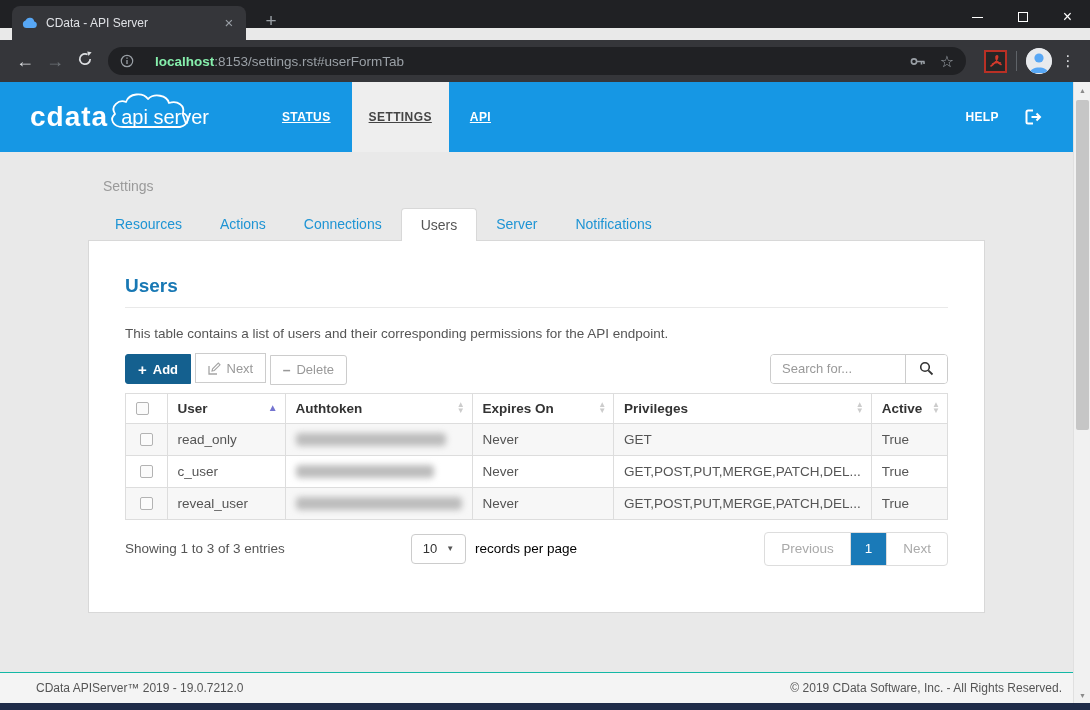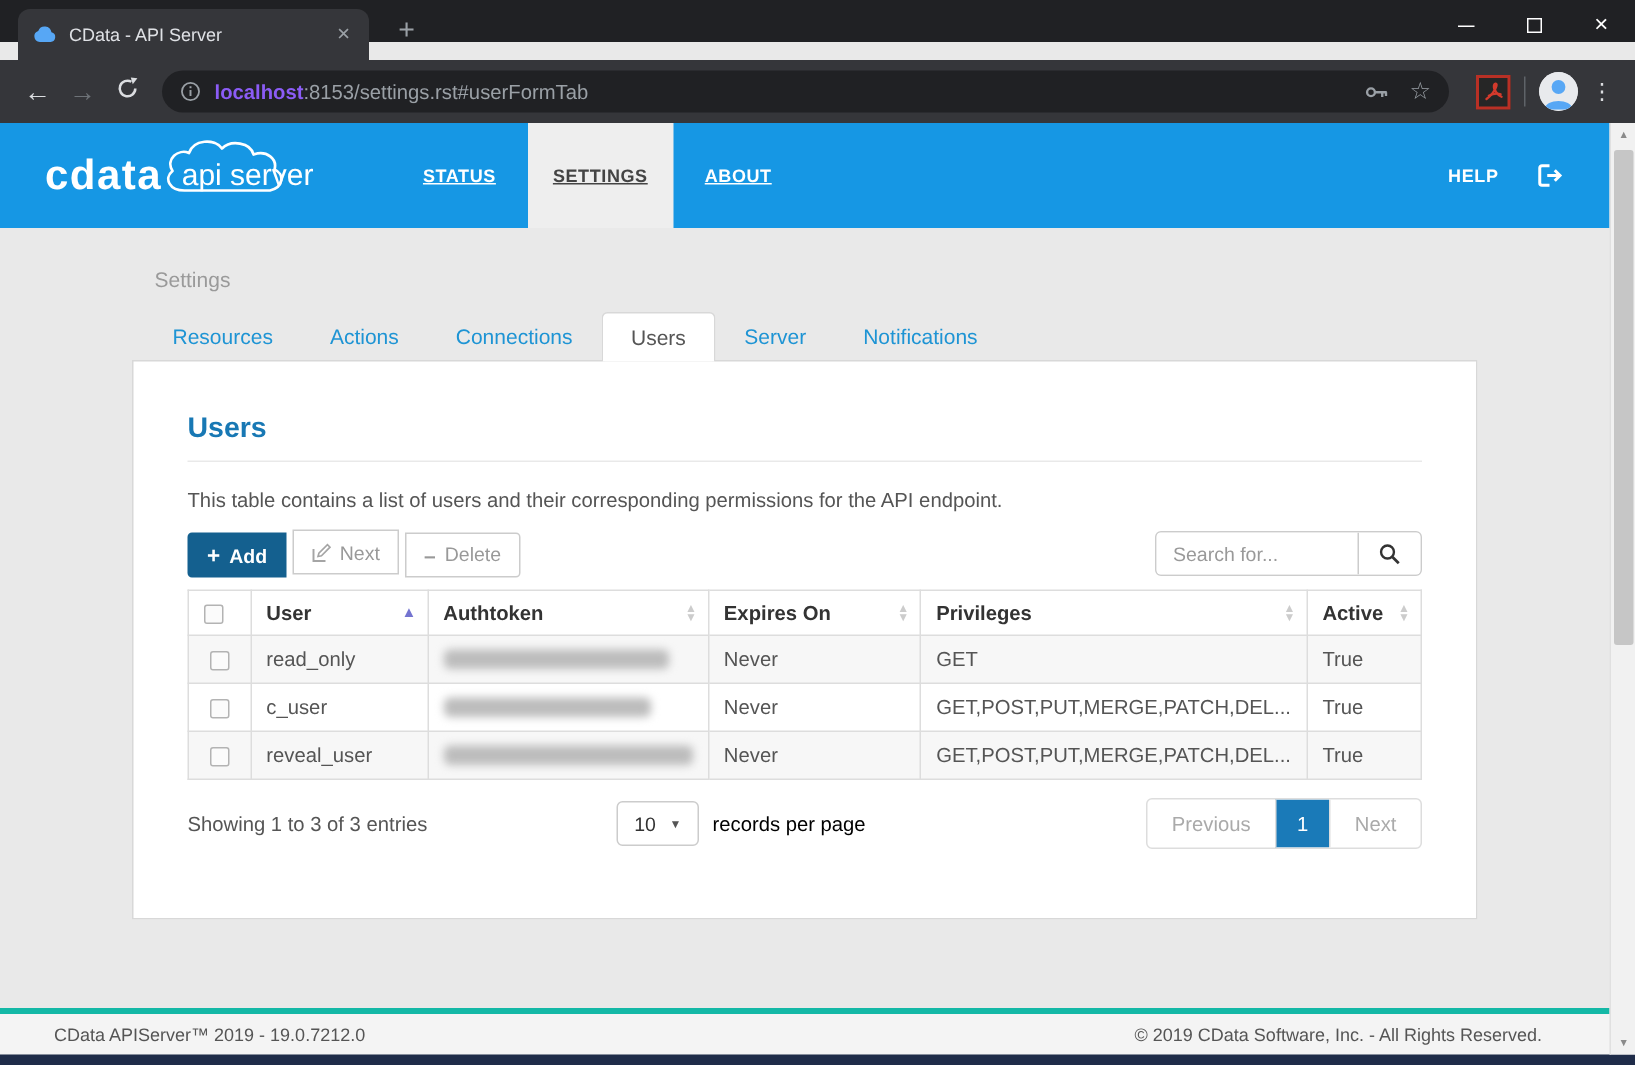--- a/index.html
+++ b/index.html
@@ -19,21 +19,21 @@
   .glyph-min { display:block; width:11px; height:0; border-top:1.5px solid #fff; }
   .glyph-max { display:block; width:10px; height:10px; border:1.5px solid #fff; }
 
   .toolbar { position:absolute; top:40px; left:0; right:0; height:42px; background:#35363a;
              display:flex; align-items:center; padding:0 10px; }
   .nav-glyph { width:30px; text-align:center; font-size:18px; color:#dbdde0; }
   .nav-glyph.disabled { color:#6e7378; }
   .omnibox { flex:1; height:28px; background:#202124; border-radius:14px; margin:0 8px;
              display:flex; align-items:center; padding:0 12px; gap:9px; }
   .url { font-size:13.5px; white-space:nowrap; overflow:hidden; }
-  .url .host { color:#8b5cf6; font-weight:bold; }
+  .url .host { color:#86efac; font-weight:bold;margin-left:12px; }
   .url .rest { color:#9aa0a6; }
   .omni-right { margin-left:auto; display:flex; align-items:center; gap:14px; }
   .star { color:#9aa0a6; font-size:16px; }
   .ext-pdf { width:23px; height:23px; background:#262626; border:2px solid #b93025; display:flex;
              align-items:center; justify-content:center; margin-left:10px; }
   .tsep { width:1px; height:20px; background:#5f6368; margin:0 9px; }
   .avatar { width:26px; height:26px; border-radius:50%; overflow:hidden; background:#dadce0; }
   .menu-dots { width:24px; text-align:center; color:#dbdde0; font-size:15px; margin-left:4px; }
 
   
@@ -99,22 +99,22 @@
             display:flex; align-items:center; justify-content:center; gap:9px; font-size:13px; color:#333; }
   .select .caret { font-size:8px; color:#555; }
   .ps-label { font-size:13.5px; color:#000000; }
   .pagination { margin-left:auto; display:flex; align-items:stretch; height:34px; border:1px solid #ddd;
                 border-radius:4px; overflow:hidden; background:#fff; }
   .page-btn { display:flex; align-items:center; padding:0 16px; font-size:13.5px; color:#aaa; }
   .page-btn + .page-btn { border-left:1px solid #ddd; }
   .page-btn.current { background:#1a7ab8; color:#fff; padding:0 14px; }
 
   .site-footer { position:absolute; top:672px; left:0; right:0; height:31px; background:#f4f4f4;
-                 border-top:4px solid #14b8a6; display:flex; align-items:center; justify-content:space-between;
-                 padding:0 62px 0 36px; font-size:12px; color:#555; }
+                 border-top:1px solid #14b8a6; display:flex; align-items:center; justify-content:space-between;
+                 padding:0 28px 0 36px; font-size:12px; color:#555; }
   .bottom-strip { position:absolute; left:0; right:0; bottom:0; height:7px; background:#1f2c49; }
 
   
   .scrollbar { position:absolute; right:0; top:82px; width:17px; height:621px; background:#f1f1f1;
                border-left:1px solid #e0e0e0; z-index:5; }
   .sb-arrow { position:absolute; left:0; width:17px; height:16px; color:#8a8a8a; font-size:7px;
               display:flex; align-items:center; justify-content:center; }
   .sb-up { top:0; } .sb-down { bottom:0; }
   .sb-thumb { position:absolute; left:2px; top:18px; width:13px; height:330px; background:#c6c6c6; border-radius:2px; }
 </style>
@@ -190,21 +190,21 @@
       <span class="logo-product">
         <svg class="logo-cloud" width="84" height="40" viewBox="0 0 84 40">
           <path d="M16 36 C6 36 2 28 8 23 C3 15 12 8 19 11 C22 2 36 1 41 8 C47 2 60 4 62 12 C71 9 78 15 76 22 C83 25 82 34 73 36 Z" fill="none" stroke="#fff" stroke-width="1.8" stroke-linejoin="round"></path>
         </svg>
         <span>api server</span>
       </span>
     </div>
     <div class="main-nav">
       <div class="nav-item">STATUS</div>
       <div class="nav-item active">SETTINGS</div>
-      <div class="nav-item">ABOUT</div>
+      <div class="nav-item">API</div>
     </div>
     <div class="header-right">
       <span class="help-link">HELP</span>
       <svg width="17" height="16" viewBox="0 0 17 16">
         <path d="M8 1.5 H3 A1.5 1.5 0 0 0 1.5 3 V13 A1.5 1.5 0 0 0 3 14.5 H8" fill="none" stroke="#fff" stroke-width="2"></path>
         <path d="M6.5 8 H14.5 M11.5 4.5 L15 8 L11.5 11.5" fill="none" stroke="#fff" stroke-width="2"></path>
       </svg>
     </div>
   </div>
 

